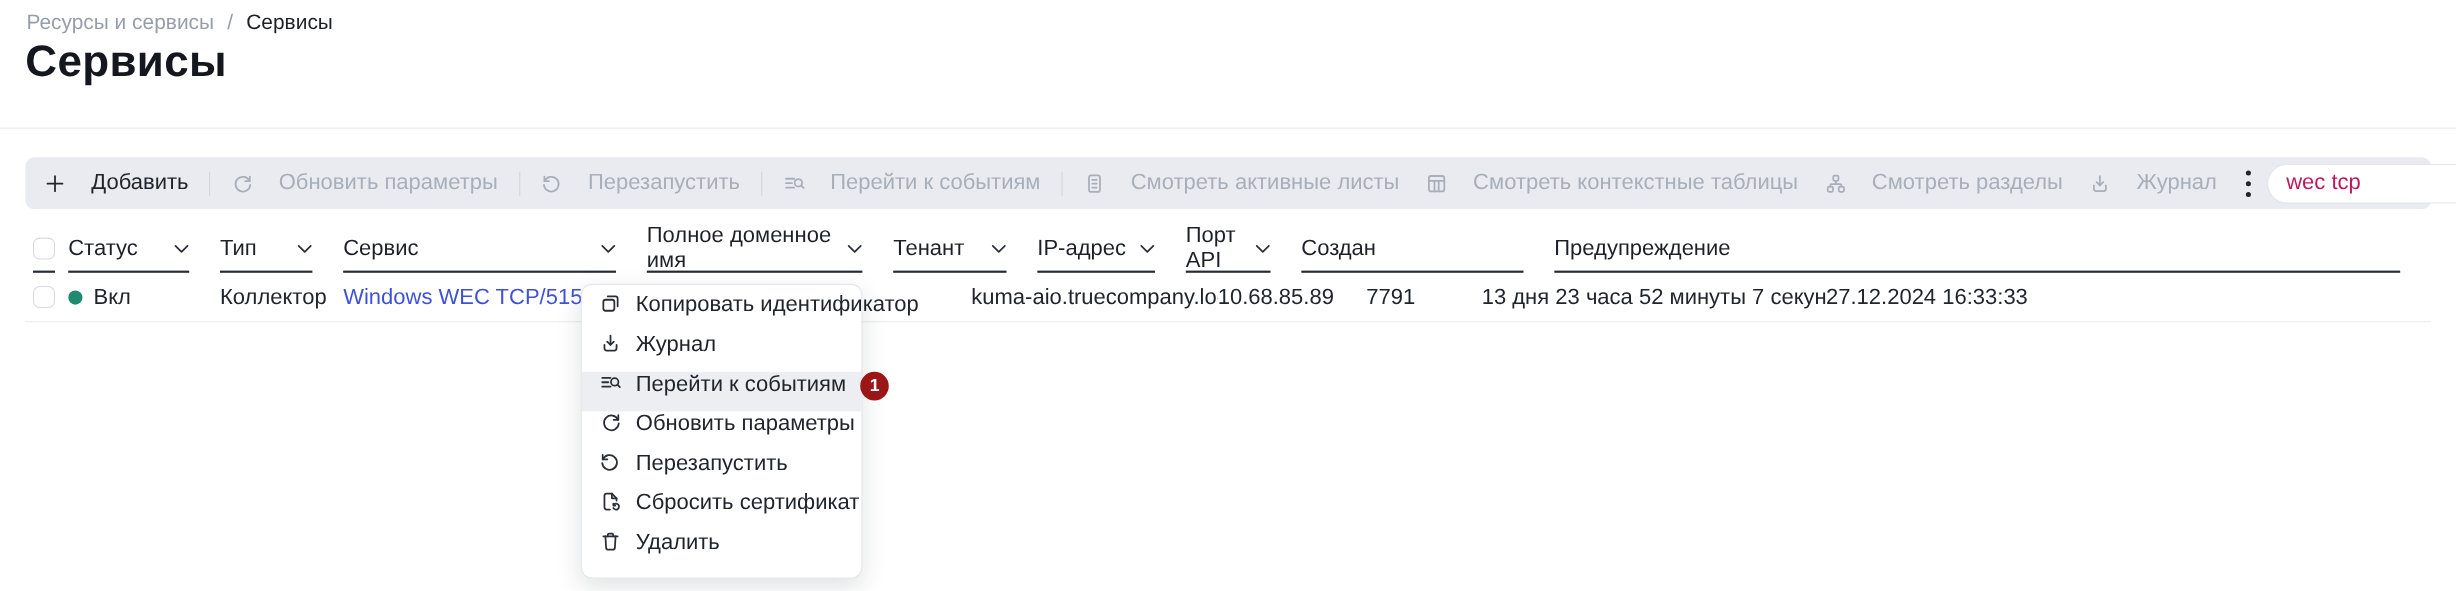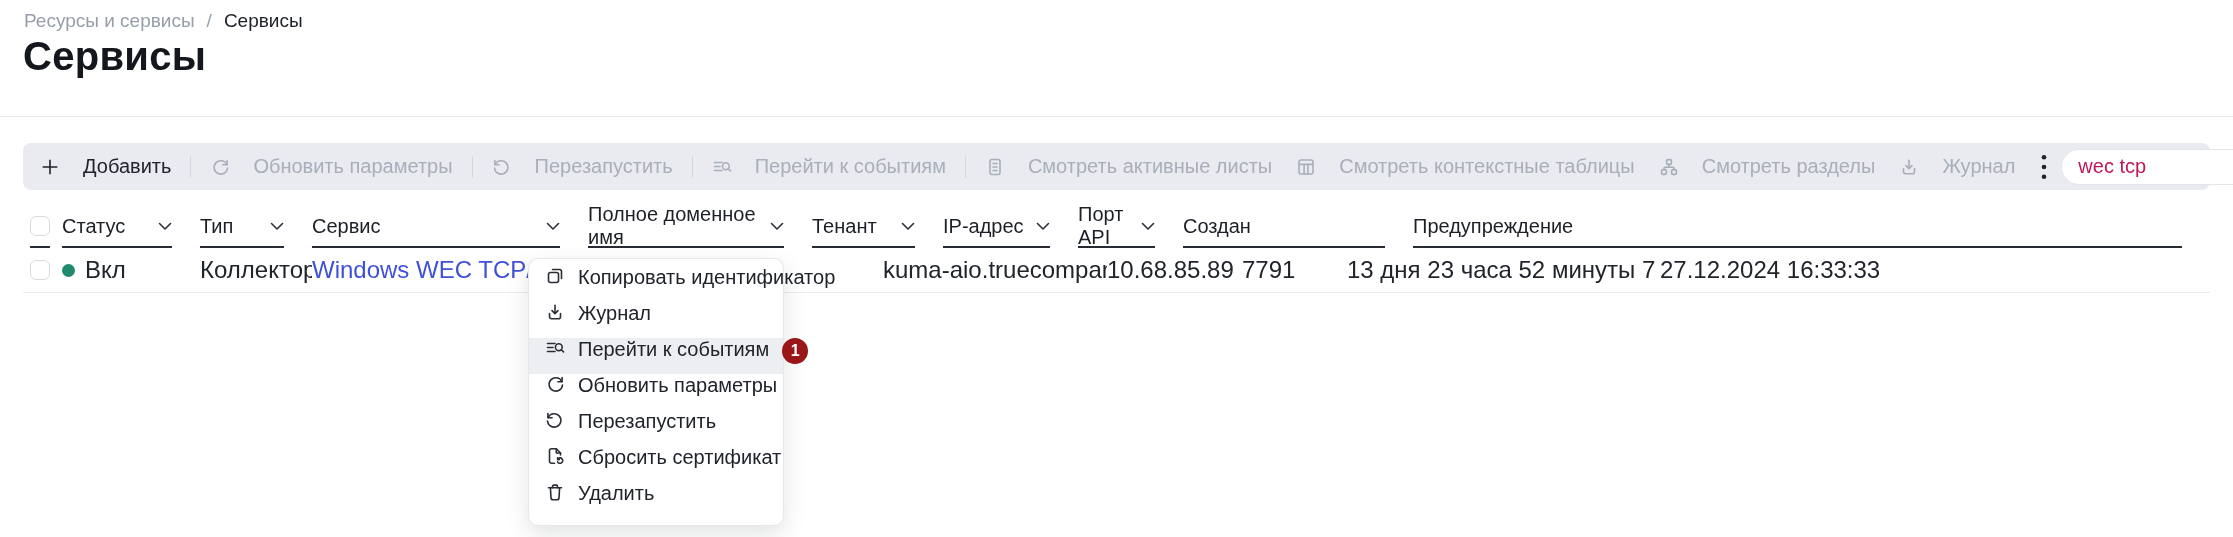--- a/index.html
+++ b/index.html
@@ -49,21 +49,21 @@
   .hc { padding-right:28px; }
   .hc-in { height:42px; display:flex; align-items:center; justify-content:space-between; border-bottom:2px solid #272c34; gap:8px; }
   .hc-chevron { color:#2b3038; flex:none; }
   .c-check { width:32px; flex:none; }
   .c-check .check-wrap { width:20px; height:42px; display:flex; align-items:center; border-bottom:2px solid #272c34; }
   .c0{width:138px;flex:none}.c1{width:112px;flex:none}.c2{width:276px;flex:none}
   .c3{width:164px;flex:none}.c4{width:131px;flex:none}.c5{width:224px;flex:none}
   .c6{width:135px;flex:none}.c7{width:105px;flex:none}.c8{width:313px;flex:none}
   .c9{width:230px;flex:none}.c10{flex:1}
 
-  .trow { position:absolute; left:23px; right:23px; top:248px; height:45px; display:flex; align-items:center; padding-left:7px; font-size:24px; border-bottom:1px solid #e9ebee; }
+  .trow { position:absolute; left:23px; right:23px; top:248px; height:45px; display:flex; align-items:center; padding-left:7px; font-size:20px; border-bottom:1px solid #e9ebee; }
   .cell { padding-right:28px; overflow:hidden; white-space:nowrap; }
   .checkbox { width:20px; height:20px; border:1.5px solid #d7dbe1; border-radius:6px; background:#fff; cursor:pointer; }
   .status-cell { display:flex; align-items:center; gap:10px; }
   .status-dot { width:13px; height:13px; border-radius:50%; background:#1f8a6e; flex:none; }
   .service-link { color:#3f51d8; cursor:pointer; text-decoration:none; }
 
   
   .ctx-menu {
     position:absolute; left:528px; top:258px; width:256px; background:#fff;
     border:1px solid #e4e7eb; border-radius:10px; padding:7px 0;

